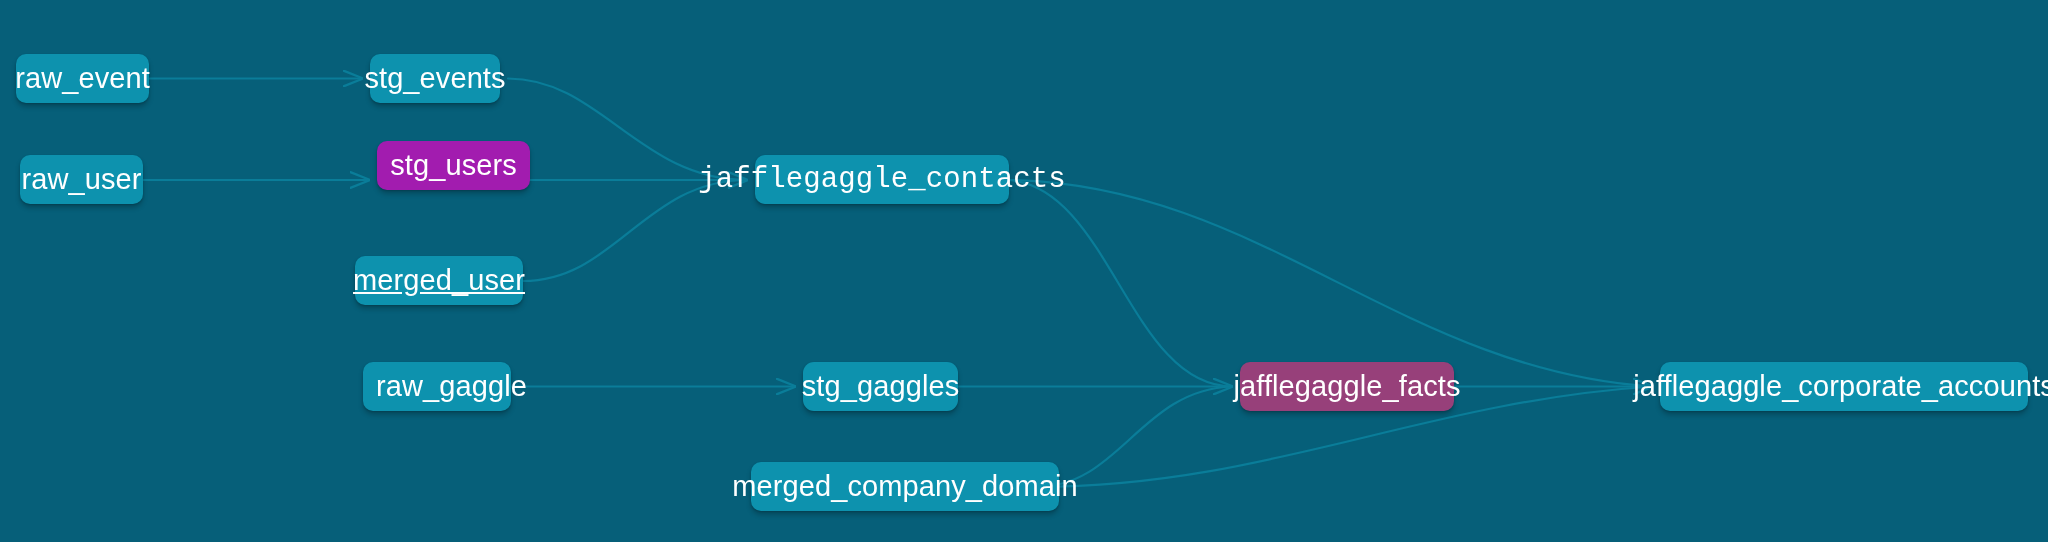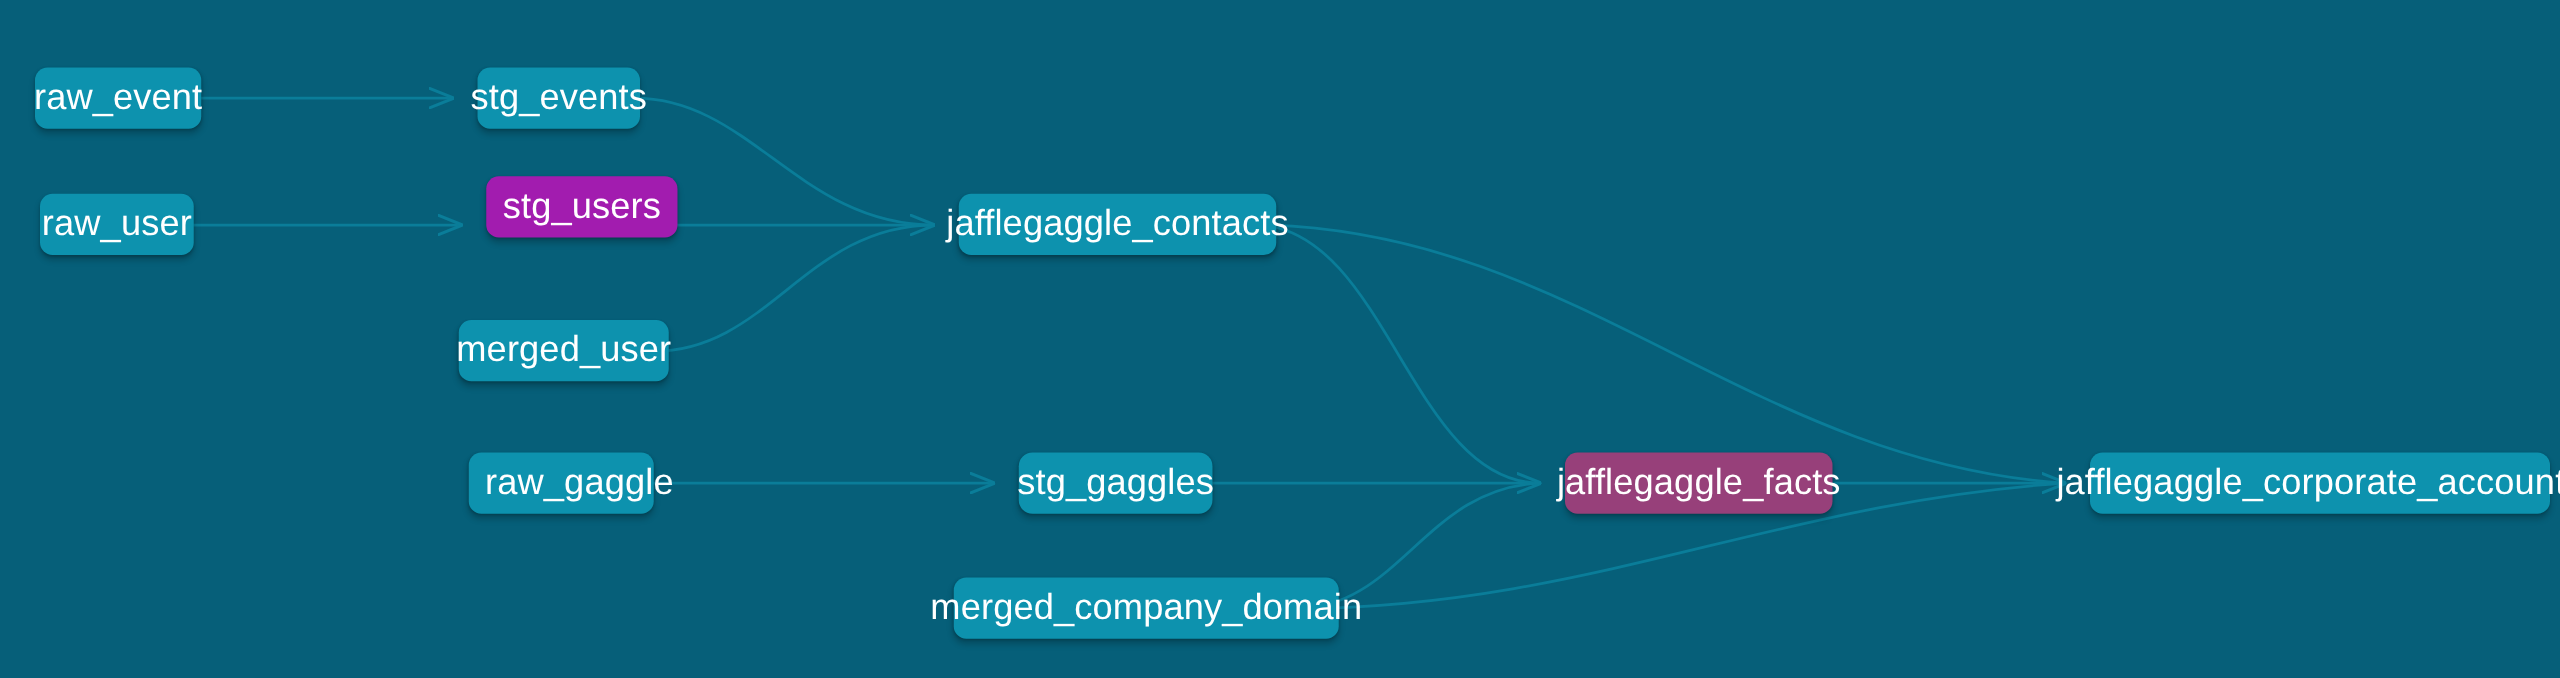--- a/index.html
+++ b/index.html
@@ -36,21 +36,20 @@
     color: #ffffff;
     font-size: 29px;
     line-height: 1;
     letter-spacing: 0.1px;
     white-space: nowrap;
     padding: 0 18px;
     box-shadow: 0 4px 5px rgba(0, 0, 0, 0.22),
                 0 1px 2px rgba(0, 0, 0, 0.16);
     cursor: pointer;
     user-select: none;
-    margin-left: 12px;
   }
   .node-label {
     display: block;
     pointer-events: none;
   }
 </style>
 </head>
 <body>
 
 <div id="graph-canvas">
@@ -83,24 +82,24 @@
       </div>
       <div class="node" style="left: 370px; top: 54px; width: 130px; height: 49px; background: rgb(13, 146, 174); color: rgb(255, 255, 255);">
         <span class="node-label">stg_events</span>
       </div>
       <div class="node" style="left: 20px; top: 155px; width: 123px; height: 49px; background: rgb(13, 146, 174); color: rgb(255, 255, 255); justify-content: center;">
         <span class="node-label">raw_user</span>
       </div>
       <div class="node" style="left: 377px; top: 141px; width: 153px; height: 49px; background: #a21caf; color: rgb(255, 255, 255);">
         <span class="node-label">stg_users</span>
       </div>
-      <div class="node" style="left: 755px; top: 155px; width: 254px; height: 49px; background: rgb(13, 146, 174); color: rgb(255, 255, 255);">
+      <div class="node" style="left: 755px; top: 155px; width: 254px; height: 49px; background: rgb(13, 146, 174); color: rgb(255, 255, 255); font-family: Liberation Mono, monospace;">
         <span class="node-label">jafflegaggle_contacts</span>
       </div>
-      <div class="node" style="left: 355px; top: 256px; width: 168px; height: 49px; background: rgb(13, 146, 174); color: rgb(255, 255, 255);">
+      <div class="node" style="left: 355px; top: 256px; width: 168px; height: 49px; background: rgb(13, 146, 174); color: rgb(255, 255, 255); text-decoration: underline;">
         <span class="node-label">merged_user</span>
       </div>
       <div class="node" style="left: 363px; top: 362px; width: 148px; height: 49px; background: rgb(13, 146, 174); color: rgb(255, 255, 255); padding-left: 47px;">
         <span class="node-label">raw_gaggle</span>
       </div>
       <div class="node" style="left: 803px; top: 362px; width: 155px; height: 49px; background: rgb(13, 146, 174); color: rgb(255, 255, 255); border-radius: 11px;">
         <span class="node-label">stg_gaggles</span>
       </div>
       <div class="node" style="left: 1240px; top: 362px; width: 214px; height: 49px; background: rgb(151, 64, 122); color: rgb(255, 255, 255);">
         <span class="node-label">jafflegaggle_facts</span>

